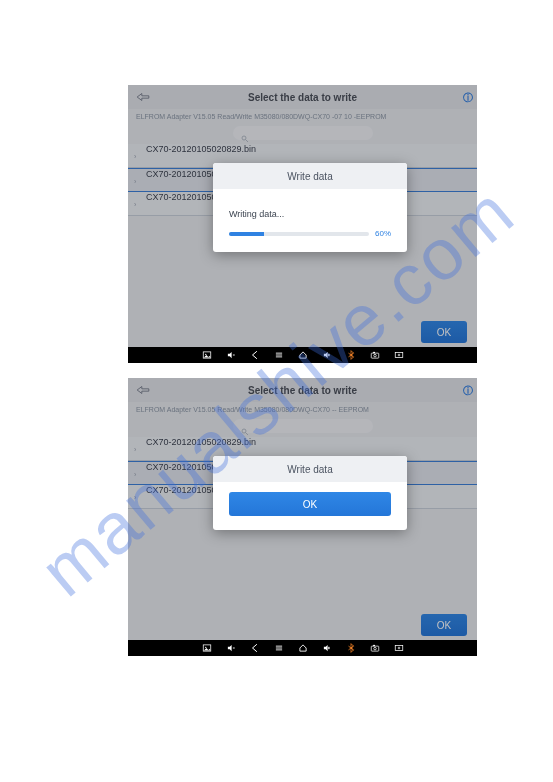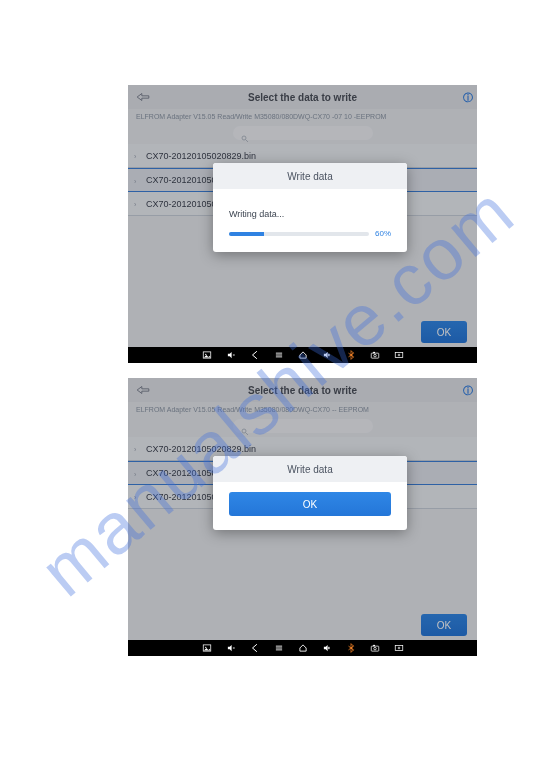--- a/index.html
+++ b/index.html
@@ -93,21 +93,20 @@
   .search-icon {
     width: 8px; height: 8px; color:#a6aeb9;
   }
   .list {
     position: relative;
   }
   .row {
     height: 24px;
     border-bottom: 1px solid #c8d0d9;
     display: flex;
-    align-items: center;
     padding-left: 18px;
     font-size: 9px;
     color: #3c4350;
     position: relative;
     background: #edf0f3;
   }
   .row.selected {
     background: #e2e6ec;
     border-top: 1px solid #3a7fd8;
     border-bottom: 1px solid #3a7fd8;

